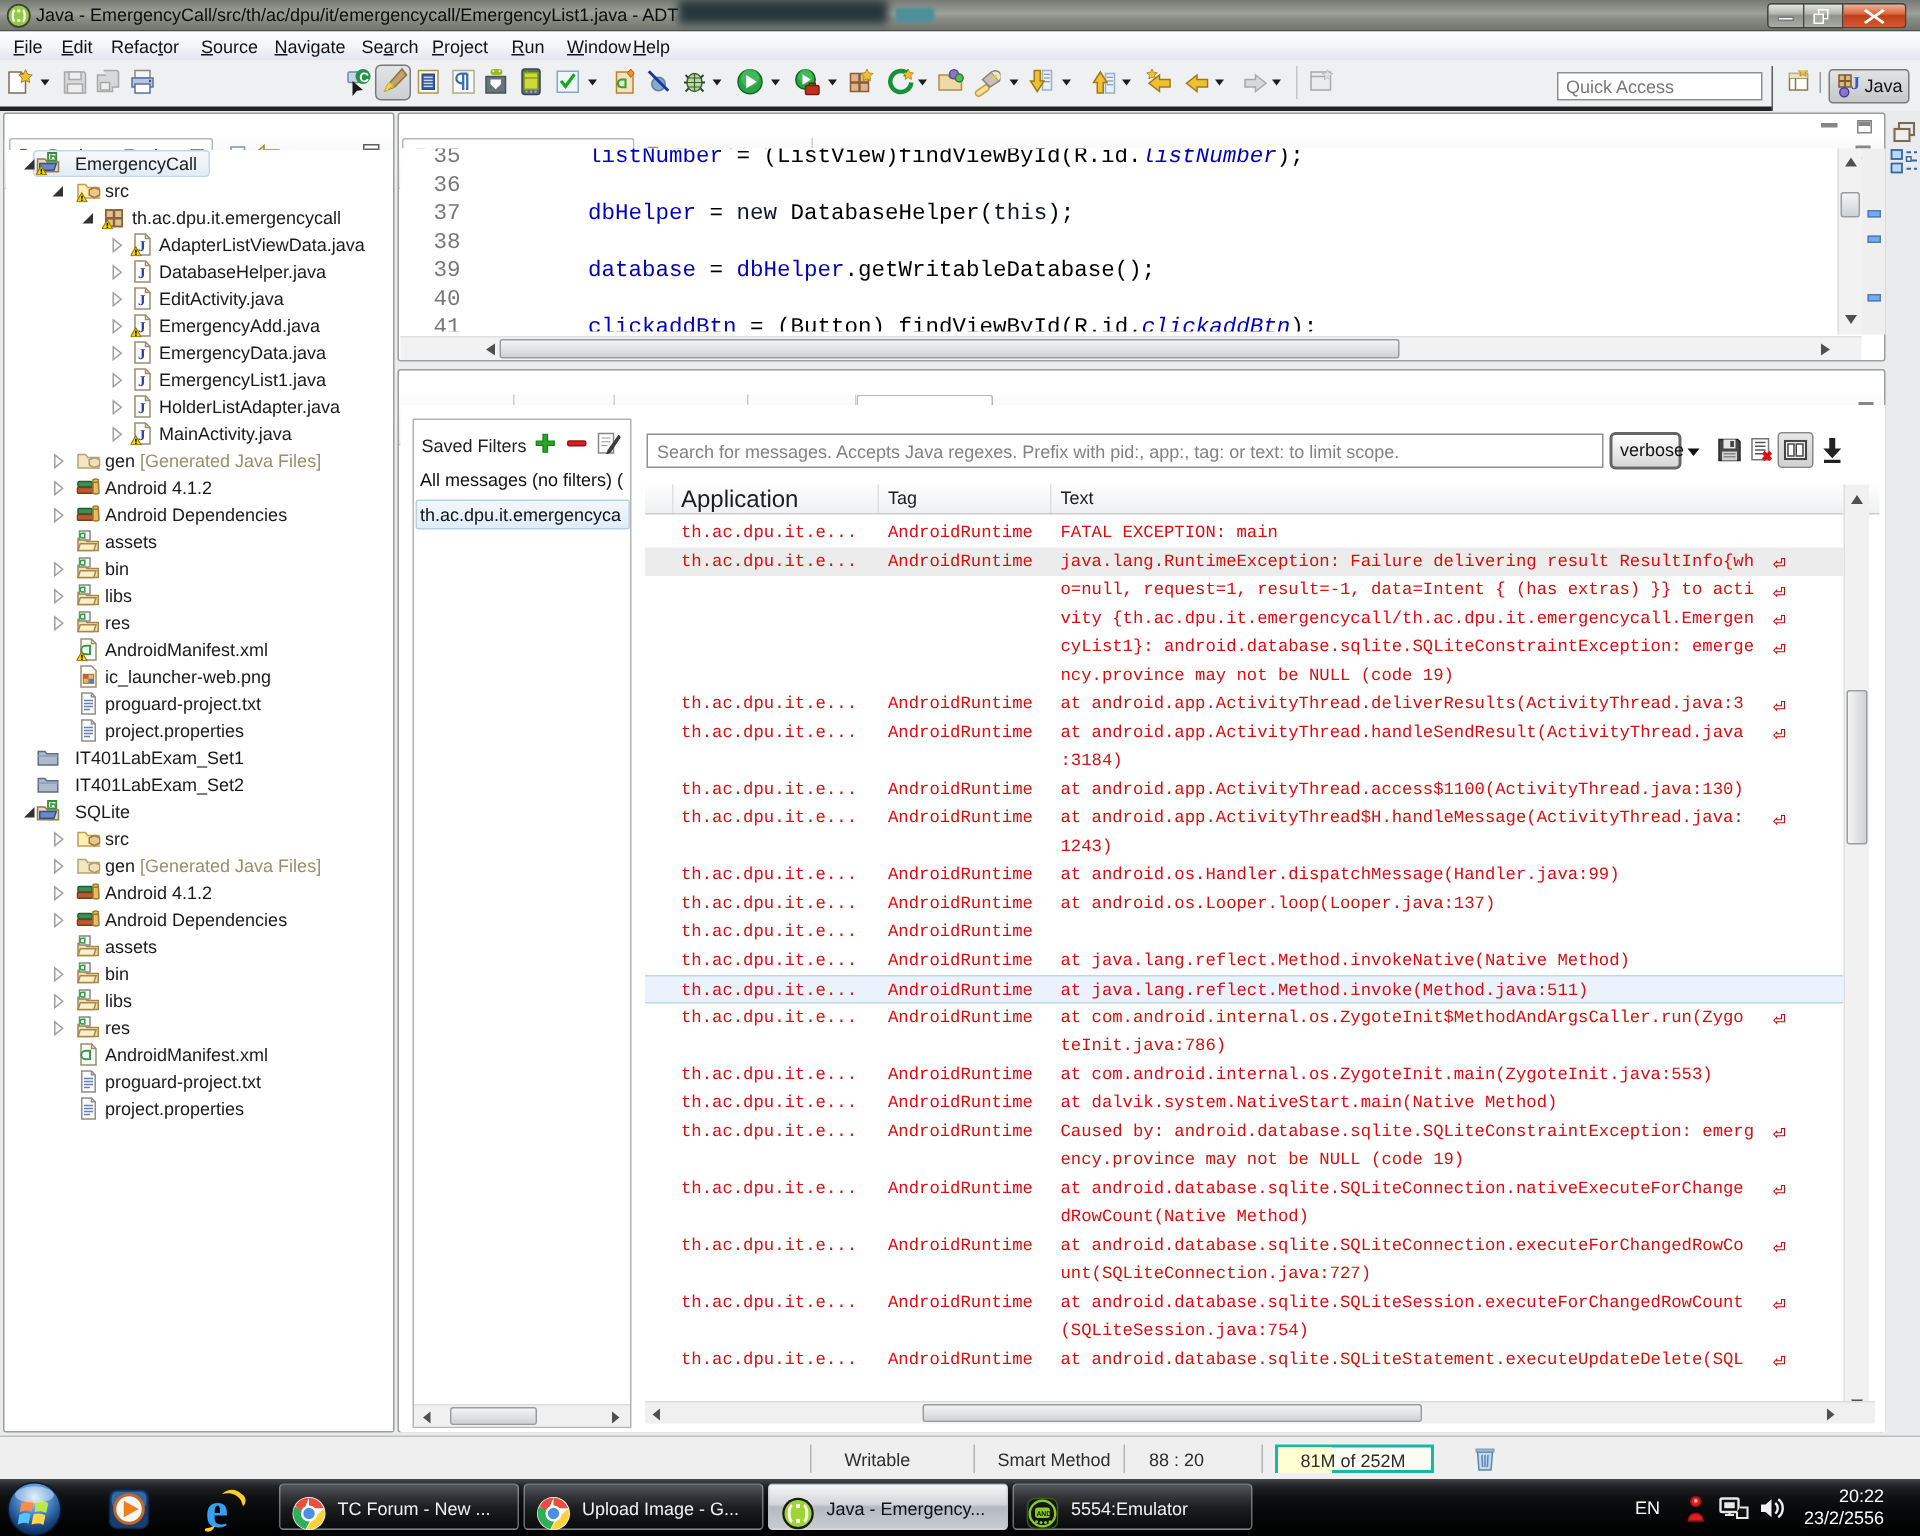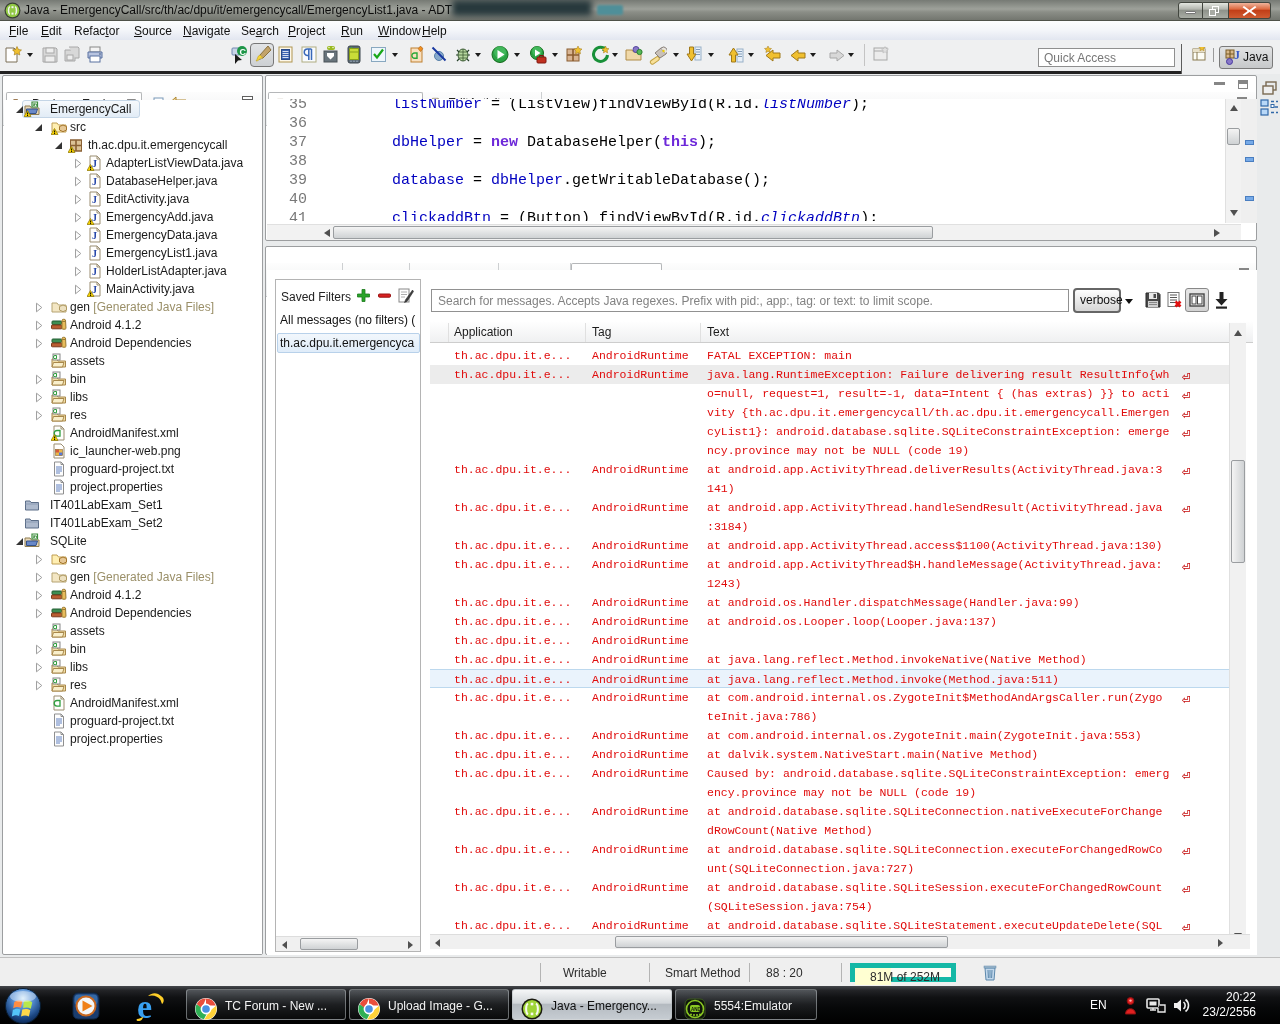--- a/index.html
+++ b/index.html
@@ -41,21 +41,21 @@
 .ic{position:absolute;top:1px;width:16px;height:16px}
 .tl{position:absolute;top:2px}
 .dim{color:#9a8f68}
 
 #ed{left:265px;top:75px;width:992px;height:166px}
 #edcontent{position:absolute;left:1px;top:23px;width:958px;height:122px;overflow:hidden;background:#fff}
 .cl{position:absolute;left:0;width:100%;height:19px;font-family:"Liberation Mono",monospace;font-size:15px;white-space:pre}
 .lnum{position:absolute;left:0;width:40px;text-align:right;color:#787878}
 .codeline{position:absolute;left:53px;color:#000}
 .fld{color:#0000c0}
-.kw{color:#6d28d9;font-weight:bold}
+.kw{color:#0f172a;font-weight:normal}
 .sf{color:#0000c0;font-style:italic}
 .pl{color:#000}
 
 #bot{left:265px;top:246px;width:992px;height:709px}
 #botbody{position:absolute;left:1px;top:23px;width:990px;height:685px;background:#fff}
 .lr{position:relative;height:19px;font-family:"Liberation Mono",monospace;font-size:11.5px;color:#e00c0c;white-space:pre}
 .lr span{position:absolute;top:3px}
 .c1{left:24px}.c2{left:162px}.c3{left:277px}
 .wrp{left:752px;top:2px;color:#c40808;font-size:14px;font-weight:bold}
 
@@ -841,36 +841,35 @@
 <svg class="abs" style="left:922px;top:22px" width="17" height="17" viewBox="0 0 17 17">
         <rect x="1" y="2" width="14" height="12" fill="#f8f8f8" stroke="#444" stroke-width="1.4"></rect>
         <rect x="3" y="4" width="4" height="8" fill="#fff" stroke="#444"></rect>
         <rect x="8.5" y="4" width="4.5" height="8" fill="#fff" stroke="#444"></rect>
       </svg>
 <svg class="abs" style="left:946px;top:21px" width="18" height="18" viewBox="0 0 18 18">
         <path d="M6.5 1 L10.5 1 L10.5 8 L14.5 8 L8.5 14.5 L2.5 8 L6.5 8 Z" fill="#222"></path>
         <rect x="3" y="15.5" width="11" height="2.2" fill="#222"></rect>
       </svg>
 <div class="abs" style="left:163px;top:51px;width:823px;height:22px;background:linear-gradient(180deg,#ffffff,#eff0f1);border-bottom:1px solid #cdcdcd">
-        <span class="abs" style="left:24px;top:4px;font-size:12px;color:#1c1c1c">Application</span>
+        <span class="abs" style="left:24px;top:4px;font-size:16px;color:#1c1c1c">Application</span>
         <span class="abs" style="left:162px;top:4px;font-size:12px;color:#1c1c1c">Tag</span>
         <span class="abs" style="left:277px;top:4px;font-size:12px;color:#1c1c1c">Text</span>
         <span class="abs" style="left:18px;top:2px;width:1px;height:19px;background:#e0e0e0"></span>
         <span class="abs" style="left:155px;top:2px;width:1px;height:19px;background:#e0e0e0"></span>
         <span class="abs" style="left:270px;top:2px;width:1px;height:19px;background:#e0e0e0"></span>
       </div>
 <div class="abs" style="left:163px;top:76px;width:799px;height:586px;overflow:hidden">
         <div class="lr"><span class="c1">th.ac.dpu.it.e...</span><span class="c2">AndroidRuntime</span><span class="c3">FATAL&nbsp;EXCEPTION:&nbsp;main</span></div>
 <div class="lr" style="background:#ececec"><span class="c1">th.ac.dpu.it.e...</span><span class="c2">AndroidRuntime</span><span class="c3">java.lang.RuntimeException:&nbsp;Failure&nbsp;delivering&nbsp;result&nbsp;ResultInfo{wh</span><span class="wrp">⏎</span></div>
 <div class="lr"><span class="c3">o=null,&nbsp;request=1,&nbsp;result=-1,&nbsp;data=Intent&nbsp;{&nbsp;(has&nbsp;extras)&nbsp;}}&nbsp;to&nbsp;acti</span><span class="wrp">⏎</span></div>
 <div class="lr"><span class="c3">vity&nbsp;{th.ac.dpu.it.emergencycall/th.ac.dpu.it.emergencycall.Emergen</span><span class="wrp">⏎</span></div>
 <div class="lr"><span class="c3">cyList1}:&nbsp;android.database.sqlite.SQLiteConstraintException:&nbsp;emerge</span><span class="wrp">⏎</span></div>
 <div class="lr"><span class="c3">ncy.province&nbsp;may&nbsp;not&nbsp;be&nbsp;NULL&nbsp;(code&nbsp;19)</span></div>
 <div class="lr"><span class="c1">th.ac.dpu.it.e...</span><span class="c2">AndroidRuntime</span><span class="c3">at&nbsp;android.app.ActivityThread.deliverResults(ActivityThread.java:3</span><span class="wrp">⏎</span></div>
-<div class="lr"><span class="c3">141)</span></div>
 <div class="lr"><span class="c1">th.ac.dpu.it.e...</span><span class="c2">AndroidRuntime</span><span class="c3">at&nbsp;android.app.ActivityThread.handleSendResult(ActivityThread.java</span><span class="wrp">⏎</span></div>
 <div class="lr"><span class="c3">:3184)</span></div>
 <div class="lr"><span class="c1">th.ac.dpu.it.e...</span><span class="c2">AndroidRuntime</span><span class="c3">at&nbsp;android.app.ActivityThread.access$1100(ActivityThread.java:130)</span></div>
 <div class="lr"><span class="c1">th.ac.dpu.it.e...</span><span class="c2">AndroidRuntime</span><span class="c3">at&nbsp;android.app.ActivityThread$H.handleMessage(ActivityThread.java:</span><span class="wrp">⏎</span></div>
 <div class="lr"><span class="c3">1243)</span></div>
 <div class="lr"><span class="c1">th.ac.dpu.it.e...</span><span class="c2">AndroidRuntime</span><span class="c3">at&nbsp;android.os.Handler.dispatchMessage(Handler.java:99)</span></div>
 <div class="lr"><span class="c1">th.ac.dpu.it.e...</span><span class="c2">AndroidRuntime</span><span class="c3">at&nbsp;android.os.Looper.loop(Looper.java:137)</span></div>
 <div class="lr"><span class="c1">th.ac.dpu.it.e...</span><span class="c2">AndroidRuntime</span></div>
 <div class="lr"><span class="c1">th.ac.dpu.it.e...</span><span class="c2">AndroidRuntime</span><span class="c3">at&nbsp;java.lang.reflect.Method.invokeNative(Native&nbsp;Method)</span></div>
 <div class="lr" style="background:#eaf3fc;border-top:1px solid #bcd8ee;border-bottom:1px solid #bcd8ee;height:19px;box-sizing:border-box"><span class="c1">th.ac.dpu.it.e...</span><span class="c2">AndroidRuntime</span><span class="c3">at&nbsp;java.lang.reflect.Method.invoke(Method.java:511)</span></div>
@@ -915,21 +914,21 @@
 </div>
 
 <div id="status" class="abs">
   <div class="sep" style="left:540px"></div>
   <div class="abs" style="left:563px;top:8px">Writable</div>
   <div class="sep" style="left:649px"></div>
   <div class="abs" style="left:665px;top:8px">Smart Method</div>
   <div class="sep" style="left:749px"></div>
   <div class="abs" style="left:766px;top:8px">88 : 20</div>
   <div class="sep" style="left:841px"></div>
-  <div class="abs" style="left:850px;top:5px;width:106px;height:19px;border:5px solid #14b8a6;background:#fcfcf5">
+  <div class="abs" style="left:850px;top:5px;width:106px;height:19px;border:2px solid #14b8a6;background:#fcfcf5">
     <div class="abs" style="left:0;top:0;width:36px;height:17px;background:#ffffd2"></div>
     <div class="abs" style="left:15px;top:2px;font-size:12px">81M of 252M</div>
   </div>
   <svg class="abs" style="left:982px;top:5px" width="16" height="18" viewBox="0 0 16 18">
       <path d="M3 5 L13 5 L12 17 L4 17 Z" fill="#c2d8ec" stroke="#5b87ab"></path>
       <rect x="2" y="3" width="12" height="2" fill="#9fb8cc" stroke="#5b87ab" stroke-width=".5"></rect>
       <path d="M6 7 L6.4 15 M8 7 L8 15 M10 7 L9.6 15" stroke="#5b87ab"></path>
     </svg>
 </div>
 
@@ -985,21 +984,21 @@
 <div class="tbtn" style="left:512px;width:160px;background:linear-gradient(180deg,#f5f6f7 0%,#d2d6da 45%,#b4bac0 50%,#c6ccd2 100%);color:#111">
       <svg class="abs" style="left:7px;top:7px" width="24" height="24" viewBox="0 0 24 24">
         <circle cx="12" cy="12" r="10.5" fill="#1a1a10"></circle>
         <circle cx="12" cy="12" r="9" fill="#9ed435"></circle>
         <path d="M8 6.5 c-2.5 1.5 -2.5 9.5 0 11 M16 6.5 c2.5 1.5 2.5 9.5 0 11" stroke="#f8f8f0" stroke-width="2" fill="none"></path>
         <rect x="10.7" y="5.8" width="2.6" height="2.6" fill="#f8f8f0"></rect>
         <rect x="10.7" y="15.6" width="2.6" height="2.6" fill="#f8f8f0"></rect>
       </svg>
       <span class="bl">Java - Emergency...</span>
     </div>
-<div class="tbtn" style="left:675px;width:142px;">
+<div class="tbtn" style="left:675px;width:160px;">
       <svg class="abs" style="left:7px;top:7px" width="24" height="24" viewBox="0 0 24 24">
         <rect x="2" y="2" width="20" height="20" rx="5" fill="#10160c" stroke="#3c5a20"></rect>
         <circle cx="12" cy="12" r="8.5" fill="none" stroke="#8ac822" stroke-width="1.6"></circle>
         <rect x="7" y="8" width="10" height="7" rx="2" fill="#8ac822"></rect>
         <text x="8" y="13.5" font-size="4.5" font-family="Liberation Sans" font-weight="bold" fill="#10160c">AND_</text>
         <circle cx="8" cy="17.5" r="1" fill="#8ac822"></circle>
         <circle cx="11" cy="18" r="1" fill="#8ac822"></circle>
         <circle cx="14" cy="18" r="1" fill="#8ac822"></circle>
         <circle cx="17" cy="17.5" r="1" fill="#8ac822"></circle>
       </svg>

